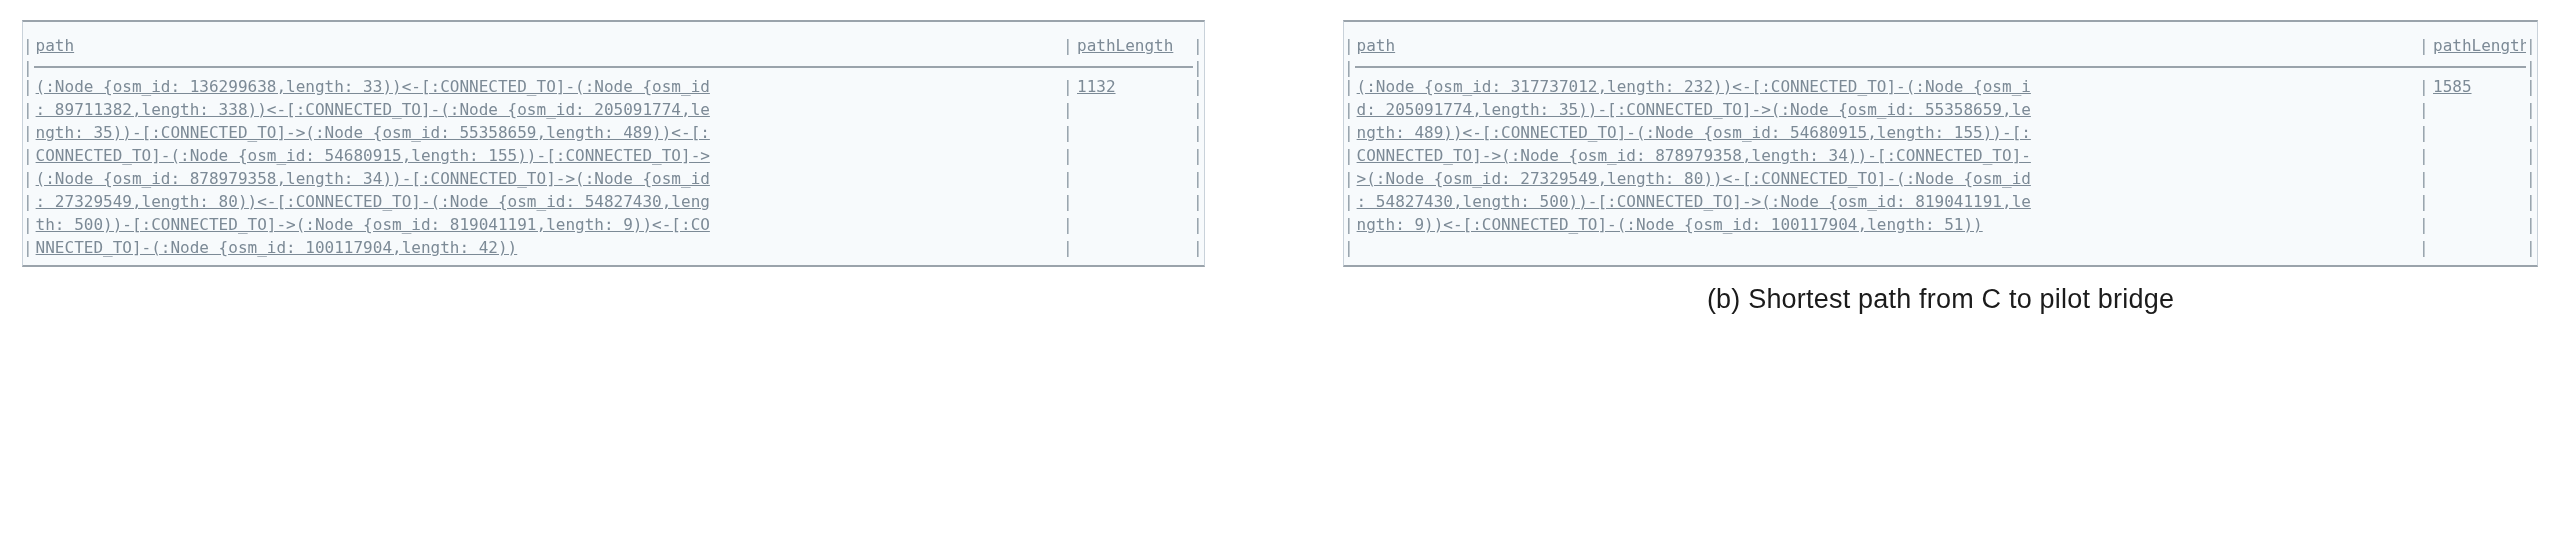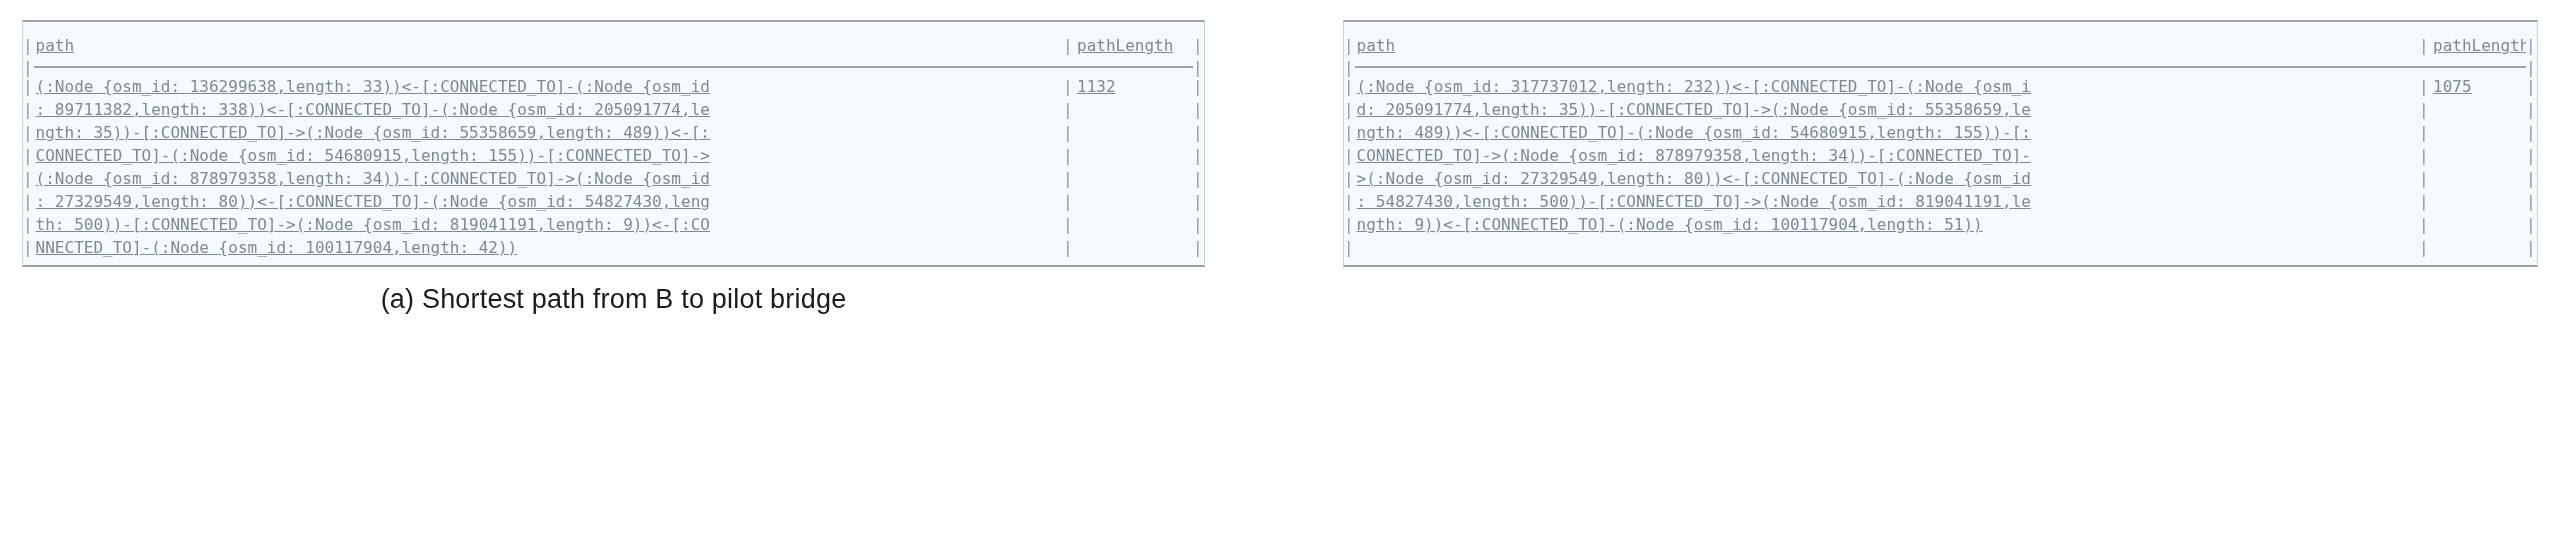--- a/index.html
+++ b/index.html
@@ -177,21 +177,20 @@
         <div class="crow">
           <span class="pipe">|</span>
           <span class="cell-path">NNECTED_TO]-(:Node {osm_id: 100117904,length: 42))</span>
           <span class="pipe">|</span>
           <span class="cell-len"></span>
           <span class="pipe">|</span>
         </div>
 
       </div>
     </div>
-    <div class="caption">(a) Shortest path from B to pilot bridge</div>
   </div>
 
   <div class="figure right">
     <div class="console">
       <div class="console-inner">
 
         <div class="crow header-row">
           <span class="pipe">|</span>
           <span class="cell-path">path</span>
           <span class="pipe">|</span>
@@ -202,21 +201,21 @@
         <div class="rule-wrap">
           <span class="pipe">|</span>
           <span class="bar"></span>
           <span class="pipe">|</span>
         </div>
 
         <div class="crow">
           <span class="pipe">|</span>
           <span class="cell-path">(:Node {osm_id: 317737012,length: 232))&lt;-[:CONNECTED_TO]-(:Node {osm_i</span>
           <span class="pipe">|</span>
-          <span class="cell-len">1075</span>
+          <span class="cell-len">1585</span>
           <span class="pipe">|</span>
         </div>
         <div class="crow">
           <span class="pipe">|</span>
           <span class="cell-path">d: 205091774,length: 35))-[:CONNECTED_TO]-&gt;(:Node {osm_id: 55358659,le</span>
           <span class="pipe">|</span>
           <span class="cell-len"></span>
           <span class="pipe">|</span>
         </div>
         <div class="crow">
@@ -257,16 +256,17 @@
         <div class="crow">
           <span class="pipe">|</span>
           <span class="cell-path"></span>
           <span class="pipe">|</span>
           <span class="cell-len"></span>
           <span class="pipe">|</span>
         </div>
 
       </div>
     </div>
+    <div class="caption">(b) Shortest path from C to pilot bridge</div>
   </div>
 
 </div>
 
 
 </body></html>

